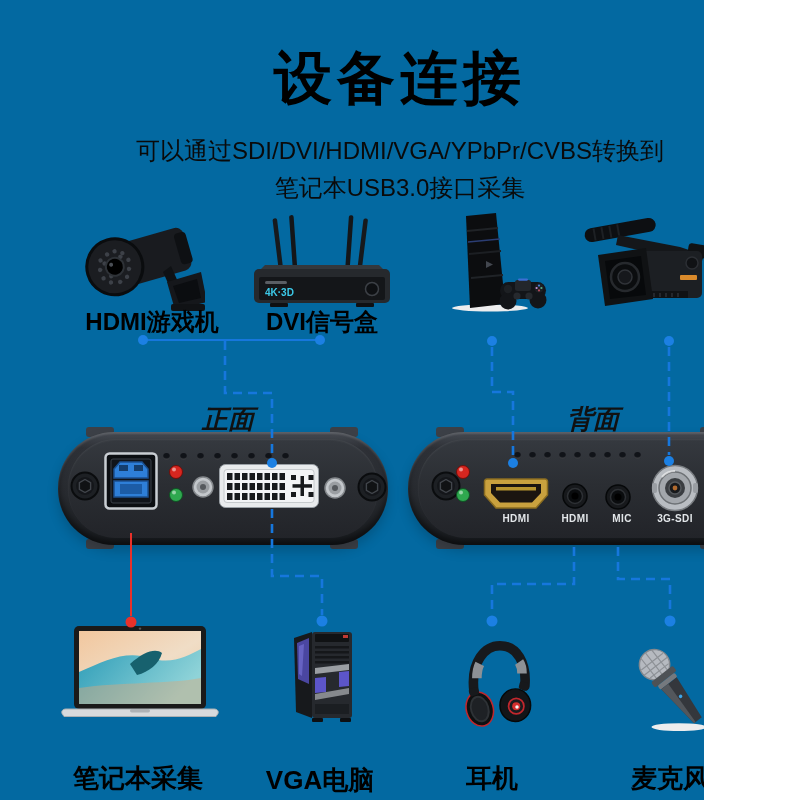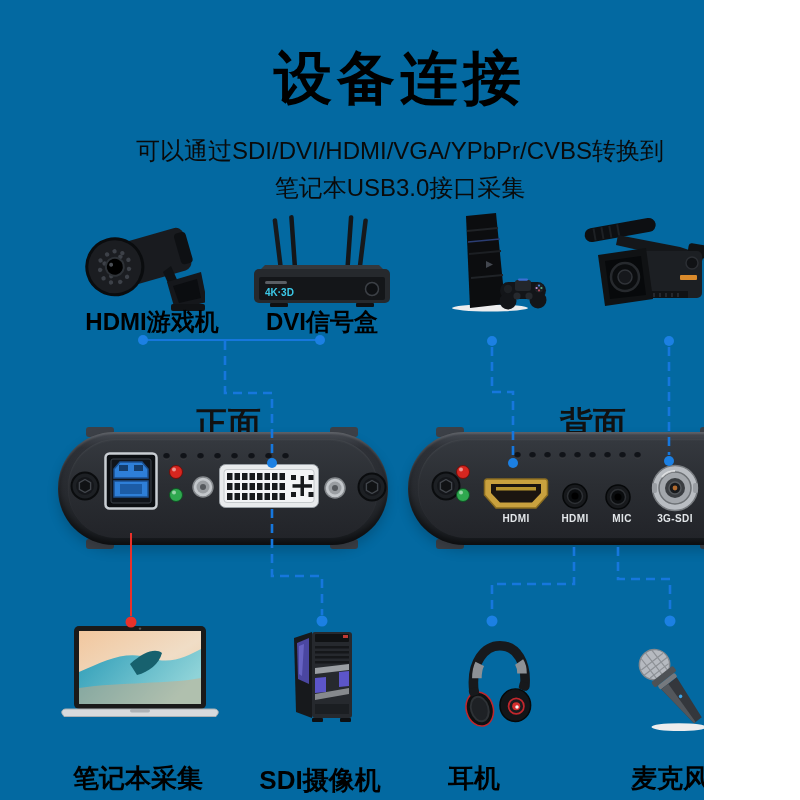--- a/index.html
+++ b/index.html
@@ -7,21 +7,21 @@
           font-family:"Liberation Sans","DejaVu Sans",sans-serif;}
   .abs{position:absolute;}
   
   #title{left:0;top:40px;width:800px;text-align:center;font-size:58px;font-weight:800;
          color:#000;letter-spacing:5px;}
   #subtitle{left:0;top:132px;width:800px;text-align:center;font-size:24px;font-weight:500;
             color:#0a0a0a;line-height:37px;}
   
   .dev-label{width:170px;text-align:center;font-size:24px;font-weight:700;color:#000;}
   .dev-label.big{font-size:26px;margin-top:43px;}
-  .view-label{width:120px;text-align:center;font-size:33px;font-weight:600;color:#111;}
+  .view-label{width:120px;text-align:center;font-size:26px;font-weight:600;color:#111;font-style:italic;}
   
   .panel{height:113px;border-radius:56px;
          background:linear-gradient(180deg,#474b52 0%,#2e3137 14%,#282b30 55%,#1a1d21 100%);
          box-shadow:0 6px 12px rgba(0,0,0,0.18), inset 0 2px 2px rgba(255,255,255,0.14), inset 0 -5px 7px rgba(0,0,0,0.55);}
   .panel .plate{position:absolute;left:10px;right:10px;top:7px;bottom:7px;border-radius:48px;
          background:linear-gradient(180deg,#35393f 0%,#2b2e33 45%,#222429 100%);
          box-shadow:inset 0 1px 2px rgba(255,255,255,0.08);}
   .tab{width:28px;height:10px;background:#3c4047;border-radius:3px;}
   .vents{display:flex;gap:10px;}
   .vents.back{gap:8px;}
@@ -392,22 +392,22 @@
         <rect x="31" y="28" width="28" height="7" rx="2" fill="#4e5256"></rect>
         <rect x="34" y="35" width="22" height="5" rx="1.5" fill="#75797e"></rect>
         <polygon points="35,40 55,40 50,88 40,88" fill="#34373c"></polygon>
         <polygon points="35,40 44,40 42,88 40,88" fill="#53575c"></polygon>
         <circle cx="46" cy="58" r="1.8" fill="#3da5e8"></circle>
       </g>
     </svg>
   </div>
 
   <div class="abs dev-label big" style="left:53px;top:718px;">笔记本采集</div>
-  <div class="abs dev-label big" style="left:235px;top:720px;">SDI摄像机</div>
-  <div class="abs dev-label big" style="left:389px;top:718px;">耳机</div>
+  <div class="abs dev-label big" style="left:235px;top:720px;">VGA电脑</div>
+  <div class="abs dev-label big" style="left:407px;top:718px;">耳机</div>
   <div class="abs dev-label big" style="left:585px;top:718px;">麦克风</div>
 
   <svg class="abs" style="left:0;top:0;z-index:10;pointer-events:none;" width="800" height="800" viewBox="0 0 800 800">
     <g stroke="#1677dd" fill="none">
       <line x1="143" y1="340" x2="320" y2="340" stroke-width="2"></line>
       <path d="M225,341 V393 H272 V457" stroke-width="2.6" stroke-dasharray="9 6"></path>
       <path d="M272,509 V576 H322 V615" stroke-width="2.6" stroke-dasharray="9 6"></path>
       <path d="M492,347 V392 H513 V457" stroke-width="2.6" stroke-dasharray="9 6"></path>
       <path d="M669,347 V455" stroke-width="2.6" stroke-dasharray="9 6"></path>
       <path d="M574,547 V584 H492 V615" stroke-width="2.6" stroke-dasharray="9 6"></path>

